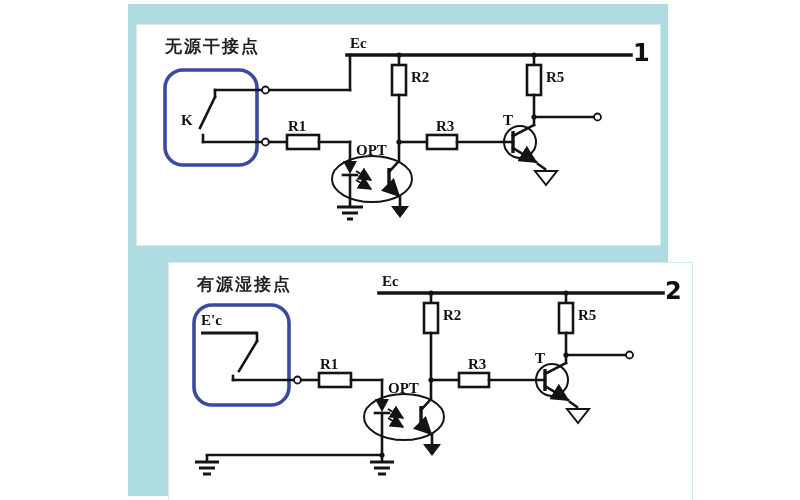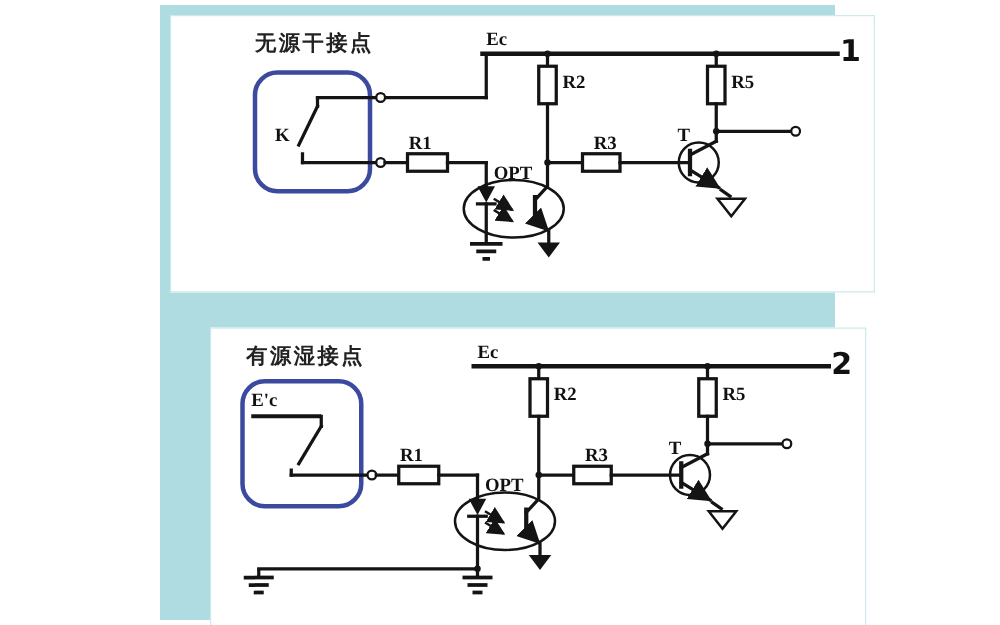--- a/index.html
+++ b/index.html
@@ -7,21 +7,21 @@
     width:800px;height:500px;position:relative;background:#ffffff;
     font-family:"Liberation Sans", sans-serif;overflow:hidden;
   }
   .frame{
     position:absolute;left:128px;top:4px;width:540px;height:492px;
     background:#aedce0;
   }
   .panel{
     position:absolute;background:#ffffff;border:1px solid #cfeaec;
   }
-  #panel1{left:136px;top:12px;width:523px;height:220px;padding-left:39px;}
+  #panel1{left:136px;top:24px;width:523px;height:220px;}
   #panel2{left:136px;top:262px;width:523px;height:238px;margin-left:32px;}
   svg{display:block;}
   .wire{stroke:#141414;stroke-width:2.6;fill:none;stroke-linecap:square;}
   .rail{stroke:#141414;stroke-width:3.6;fill:none;stroke-linecap:square;}
   .thin{stroke:#141414;stroke-width:2;fill:none;}
   .res{fill:#ffffff;stroke:#141414;stroke-width:2.6;}
   .bluebox{fill:none;stroke:#3b4a9f;stroke-width:3.6;}
   .term{fill:#ffffff;stroke:#141414;stroke-width:1.8;}
   .dot{fill:#141414;stroke:none;}
   .lbl{font-family:"Liberation Serif", serif;font-weight:bold;font-size:15px;fill:#111;}

